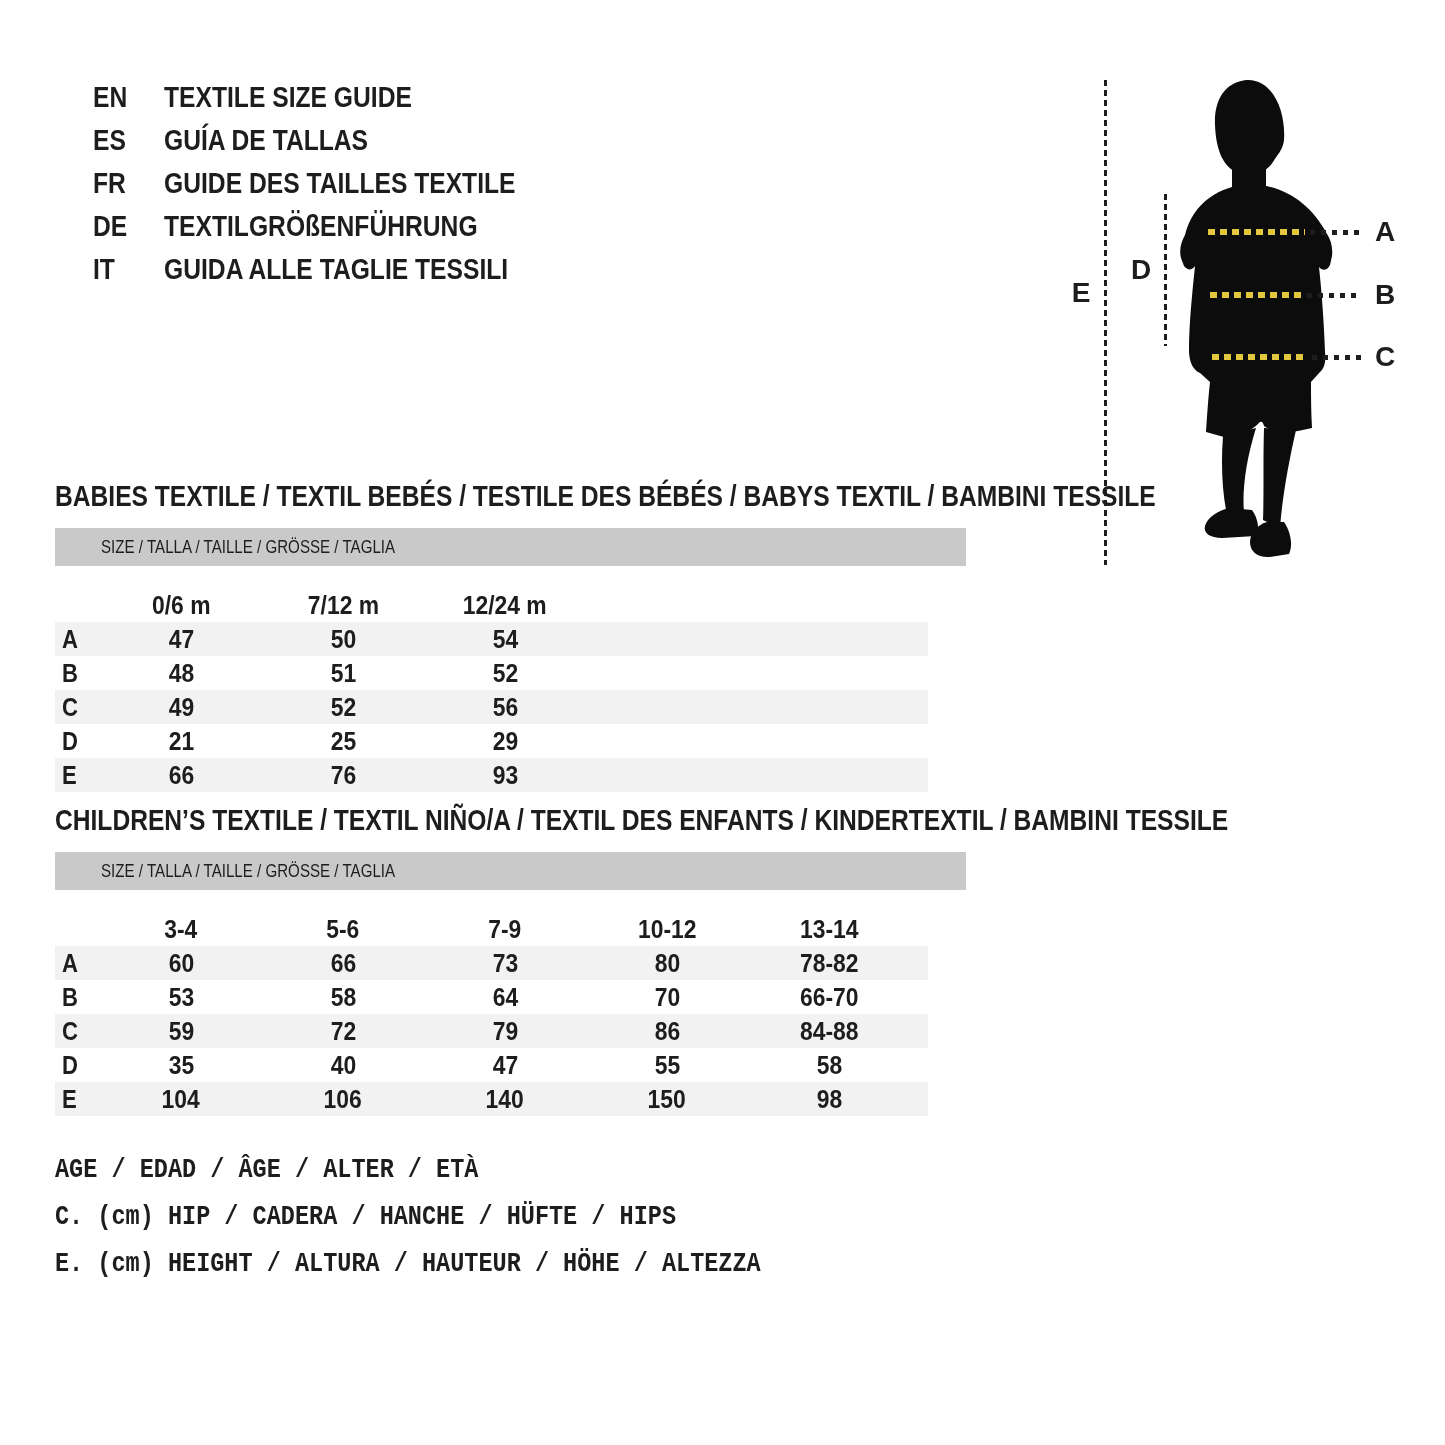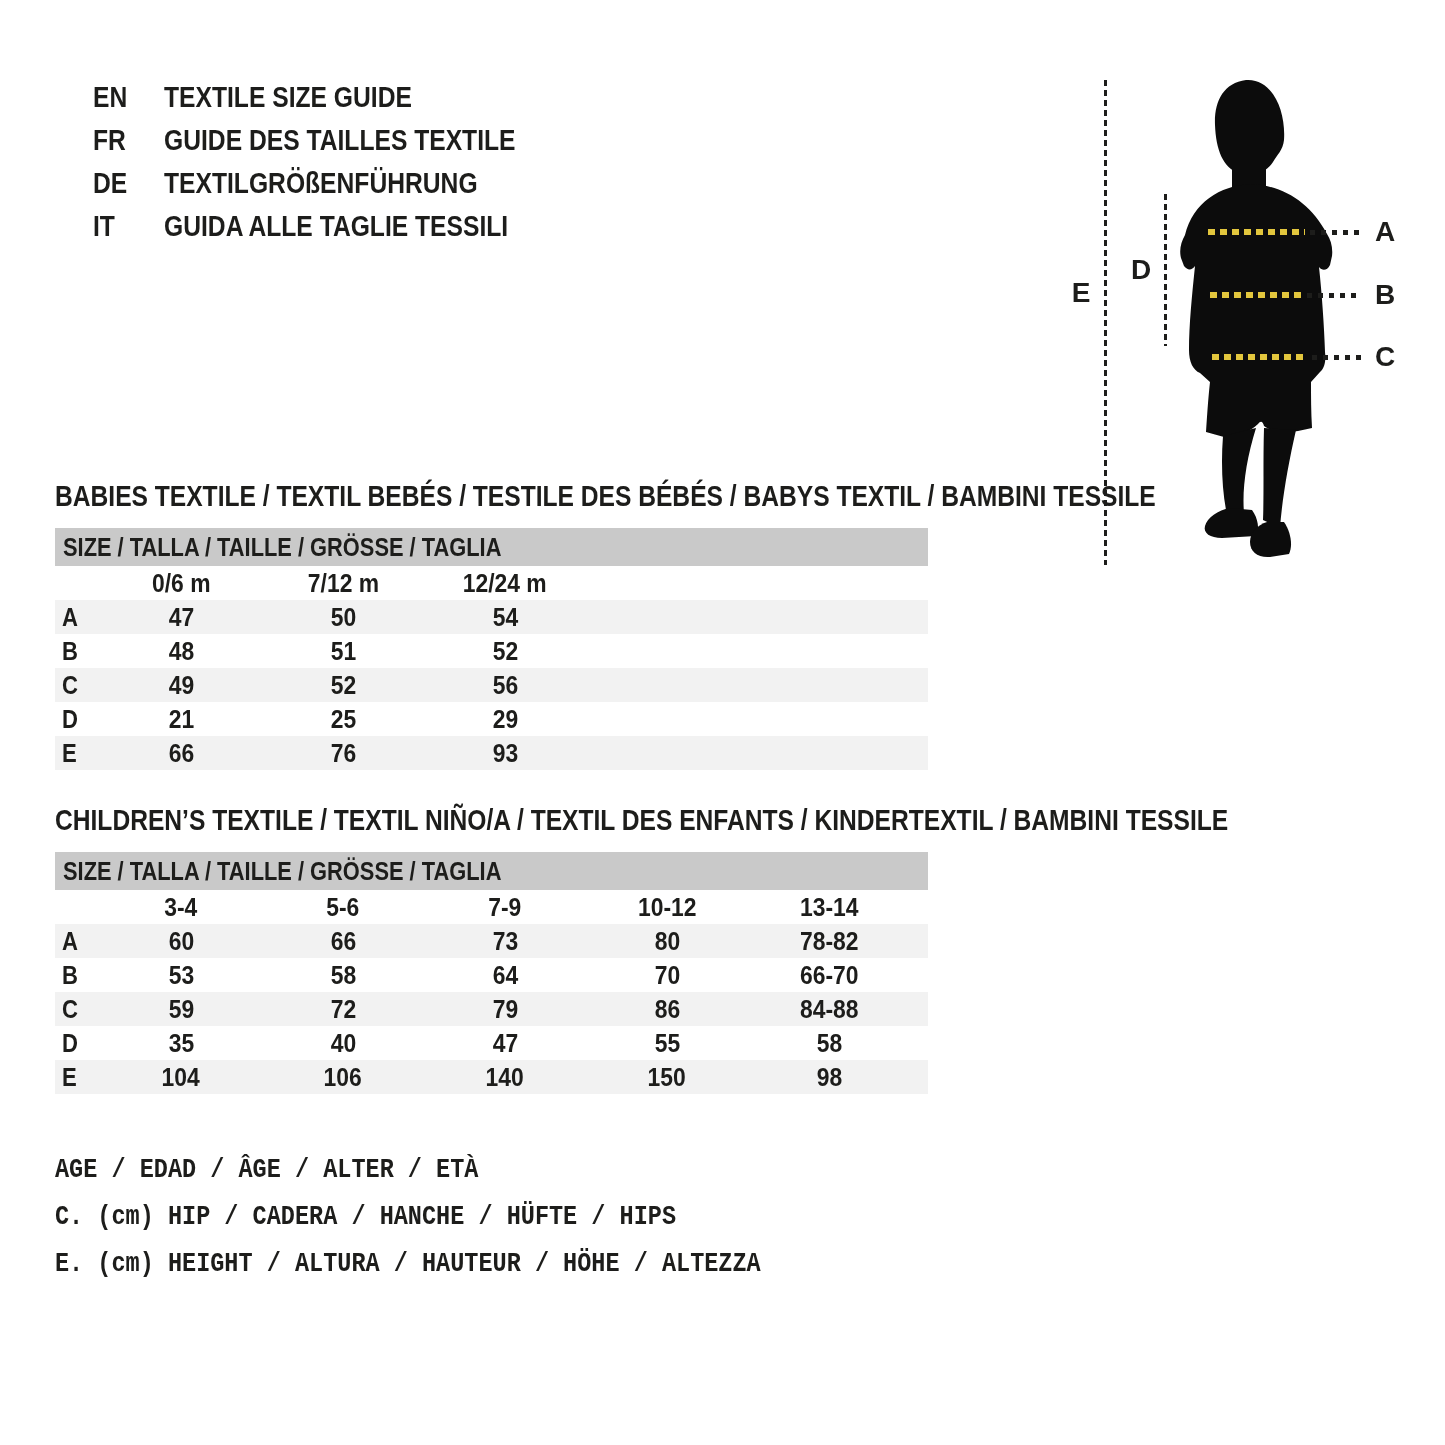--- a/index.html
+++ b/index.html
@@ -23,23 +23,23 @@
 
   
   .lang-list{left:55px;top:76px;}
   .lang-row{display:flex;height:43px;align-items:center;font-size:29px;font-weight:700;}
   .lang-code{width:71px;flex:0 0 71px;margin-left:38px;}
 
   
   .sec-title{left:55px;height:36px;display:flex;align-items:center;font-size:30px;font-weight:700;}
 
   
-  .band{left:55px;width:873px;height:38px;background:var(--band);display:flex;align-items:center;font-size:26px;font-weight:700;}
+  .band{left:55px;width:873px;height:38px;background:var(--band);display:flex;align-items:center;font-size:18px;font-weight:400;padding-left:38px;}
   .band .cond{margin-left:8px;}
-  .trow{left:55px;width:873px;height:34px;display:grid;align-items:center;font-size:26px;font-weight:700;}
+  .trow{left:55px;width:873px;height:34px;display:grid;align-items:center;font-size:26px;font-weight:700;margin-top:22px;}
   .cols3{grid-template-columns:45px 162px 162px 162px 1fr;}
   .cols5{grid-template-columns:45px 162px 162px 162px 162px 162px 1fr;}
   .trow .cell{text-align:center;}
   .trow .lcell{text-align:left;padding-left:7px;}
   .striped{background:var(--stripe);}
 
   
   .legend{left:55px;top:1146px;font-family:Liberation Mono, monospace;}
   .legend-row{height:47px;display:flex;align-items:center;font-size:28px;font-weight:700;}
 
@@ -49,20 +49,24 @@
   .bdots{height:5px;background:repeating-linear-gradient(90deg,var(--text) 0 5px,transparent 5px 11px);}
   .marker{font-size:28px;font-weight:700;width:30px;text-align:center;height:30px;line-height:30px;}
 </style>
 </head>
 <body>
 
 <div class="abs lang-list">
   <div class="lang-row">
     <span class="lang-code"><span class="cond">EN</span></span>
     <span class="cond">TEXTILE SIZE GUIDE</span>
+  </div>
+  <div class="lang-row">
+    <span class="lang-code"><span class="cond">ES</span></span>
+    <span class="cond">GUÍA DE TALLAS</span>
   </div>
   <div class="lang-row">
     <span class="lang-code"><span class="cond">FR</span></span>
     <span class="cond">GUIDE DES TAILLES TEXTILE</span>
   </div>
   <div class="lang-row">
     <span class="lang-code"><span class="cond">DE</span></span>
     <span class="cond">TEXTILGRÖßENFÜHRUNG</span>
   </div>
   <div class="lang-row">

